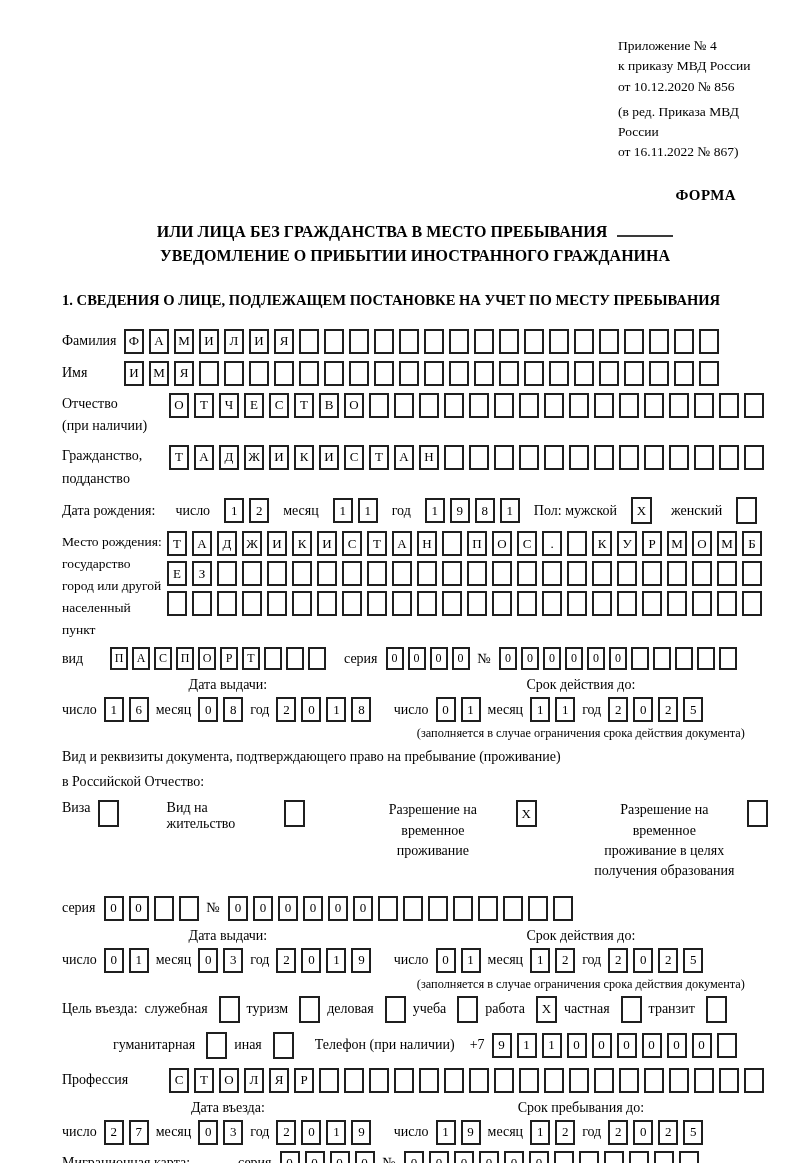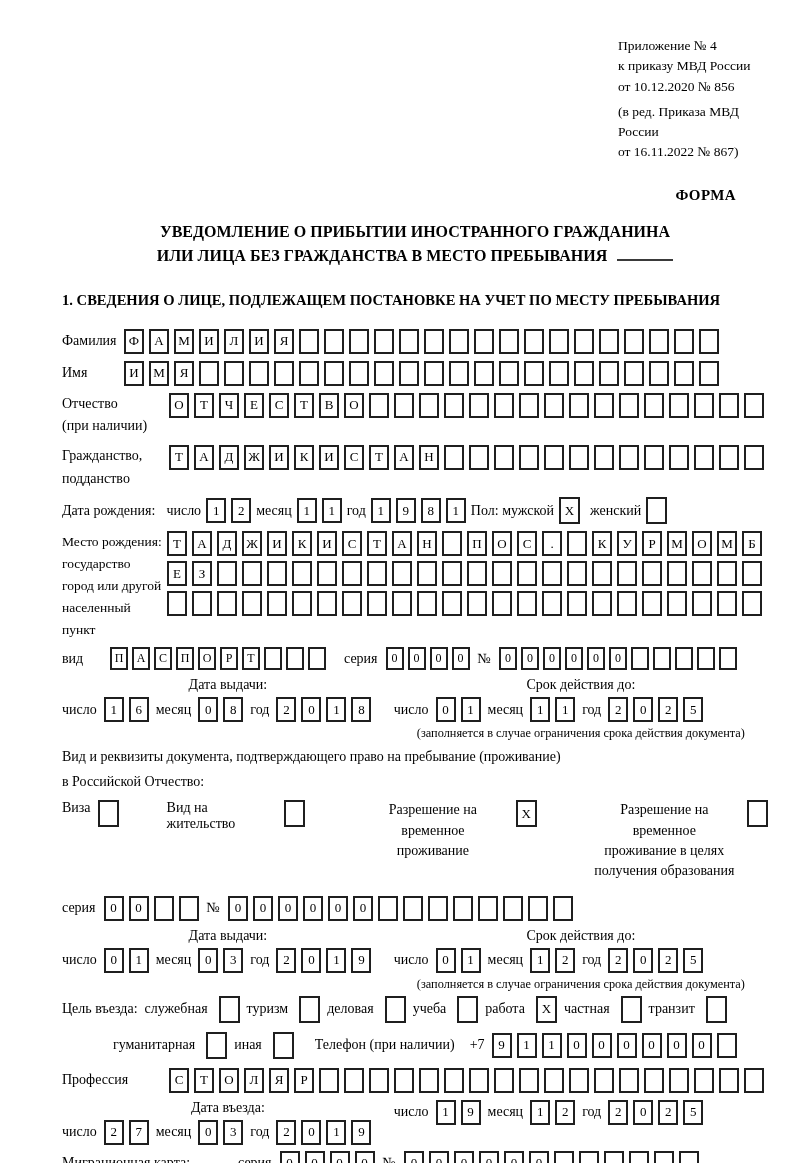--- a/index.html
+++ b/index.html
@@ -74,22 +74,22 @@
     <div>Приложение № 4</div>
     <div>к приказу МВД России</div>
     <div>от 10.12.2020 № 856</div>
     <div class="sub">(в ред. Приказа МВД России</div>
     <div>от 16.11.2022 № 867)</div>
   </div>
 
   <div class="forma">ФОРМА</div>
 
   <div class="title">
+    <div><span>ИЛИ ЛИЦА БЕЗ ГРАЖДАНСТВА В МЕСТО ПРЕБЫВАНИЯ</span><span class="blank-line"></span></div>
     <div>УВЕДОМЛЕНИЕ О ПРИБЫТИИ ИНОСТРАННОГО ГРАЖДАНИНА</div>
-    <div><span>ИЛИ ЛИЦА БЕЗ ГРАЖДАНСТВА В МЕСТО ПРЕБЫВАНИЯ</span><span class="blank-line"></span></div>
   </div>
 
   <div class="sec">1. СВЕДЕНИЯ О ЛИЦЕ, ПОДЛЕЖАЩЕМ ПОСТАНОВКЕ НА УЧЕТ ПО МЕСТУ ПРЕБЫВАНИЯ</div>
 
   <div class="frow">
     <span class="lbl w60">Фамилия</span>
     <span class="cells">
         <span class="cell">Ф</span>
         <span class="cell">А</span>
         <span class="cell">М</span>
@@ -206,21 +206,21 @@
         <span class="cell">&nbsp;</span>
         <span class="cell">&nbsp;</span>
         <span class="cell">&nbsp;</span>
         <span class="cell">&nbsp;</span>
         <span class="cell">&nbsp;</span>
         <span class="cell">&nbsp;</span>
         <span class="cell">&nbsp;</span>
       </span>
   </div>
 
-  <div class="frow" style="gap:5px;margin-top:3px;">
+  <div class="frow" style="gap:14px;margin-top:3px;">
     <span>Дата рождения:</span>
     <span style="margin-left:6px;">число</span>
     <span class="cells">
         <span class="cell">1</span>
         <span class="cell">2</span>
       </span>
     <span>месяц</span>
     <span class="cells">
         <span class="cell">1</span>
         <span class="cell">1</span>
@@ -623,20 +623,21 @@
         <span>год</span>
         <span class="cells">
             <span class="cell">2</span>
             <span class="cell">0</span>
             <span class="cell">1</span>
             <span class="cell">9</span>
           </span>
       </div>
     </div>
     <div class="dgroup right">
+      <div class="dhead">Срок пребывания до:</div>
       <div class="dfields">
         <span>число</span>
         <span class="cells">
             <span class="cell">1</span>
             <span class="cell">9</span>
           </span>
         <span>месяц</span>
         <span class="cells">
             <span class="cell">1</span>
             <span class="cell">2</span>

